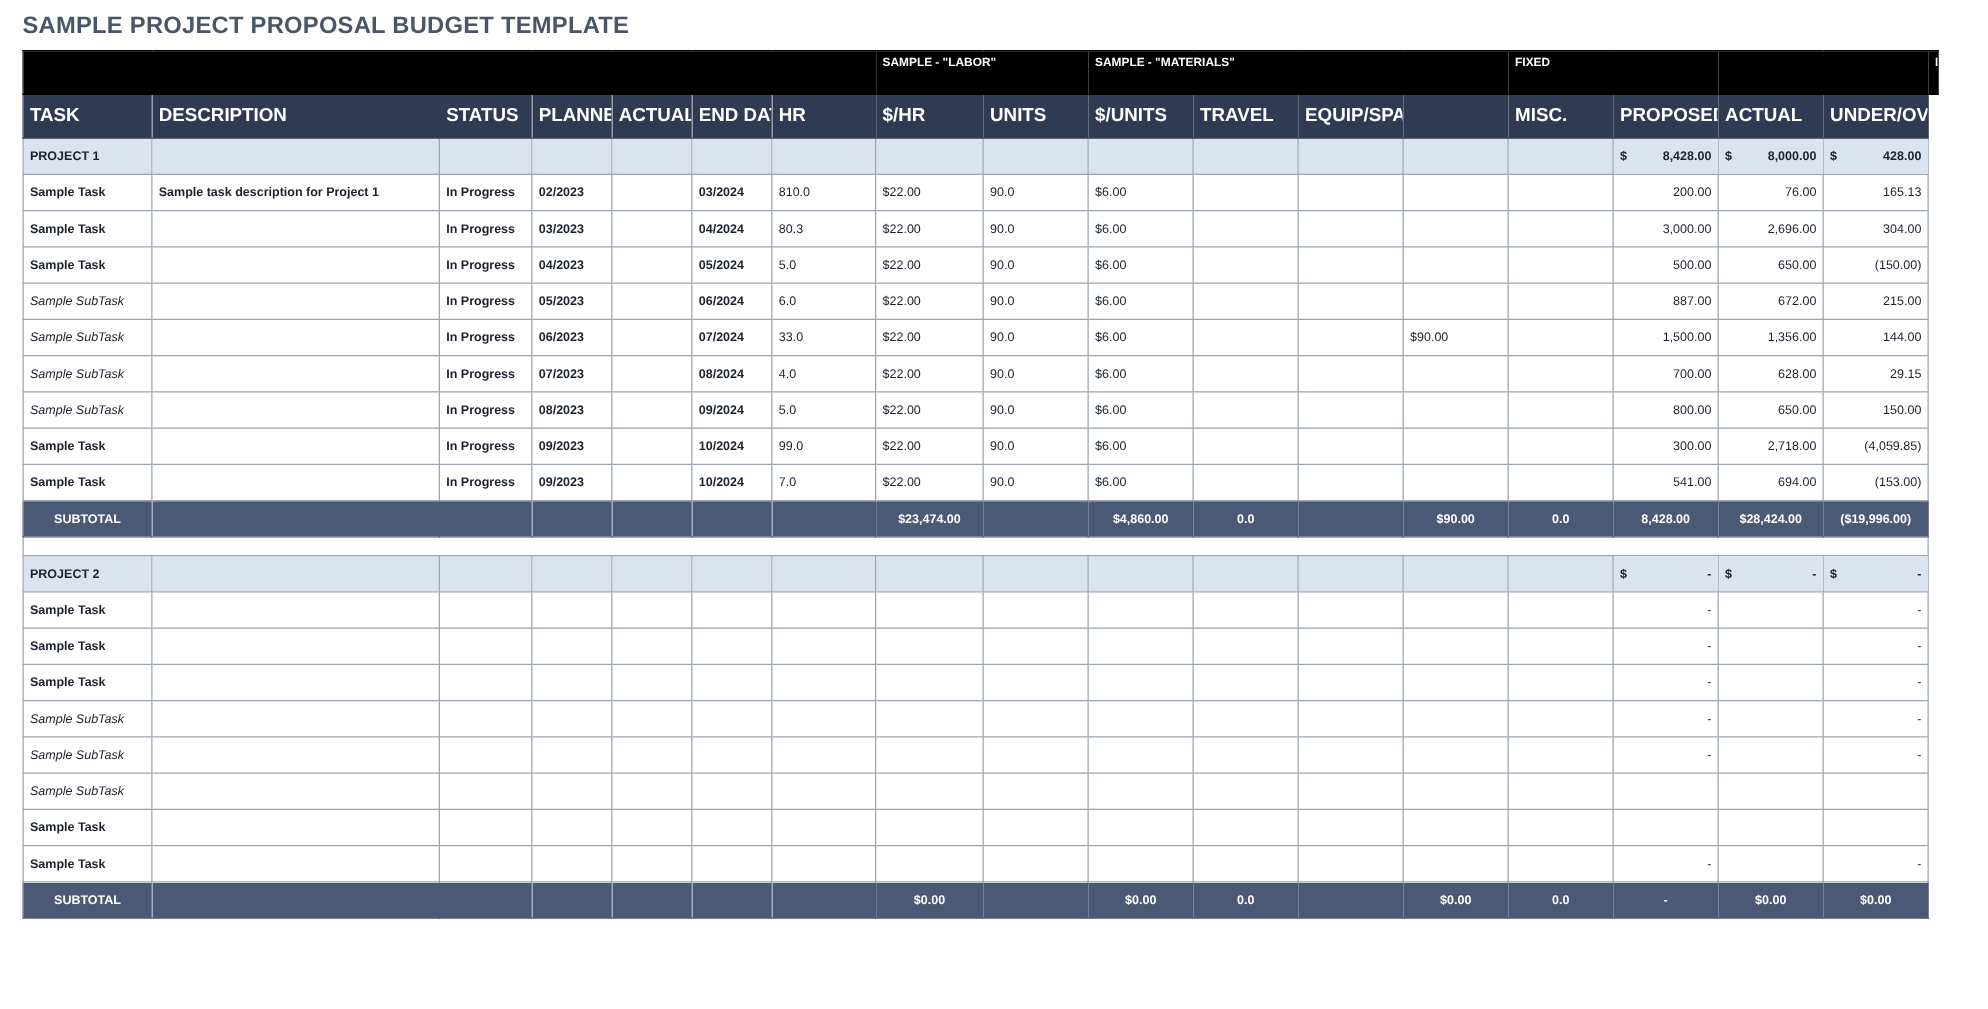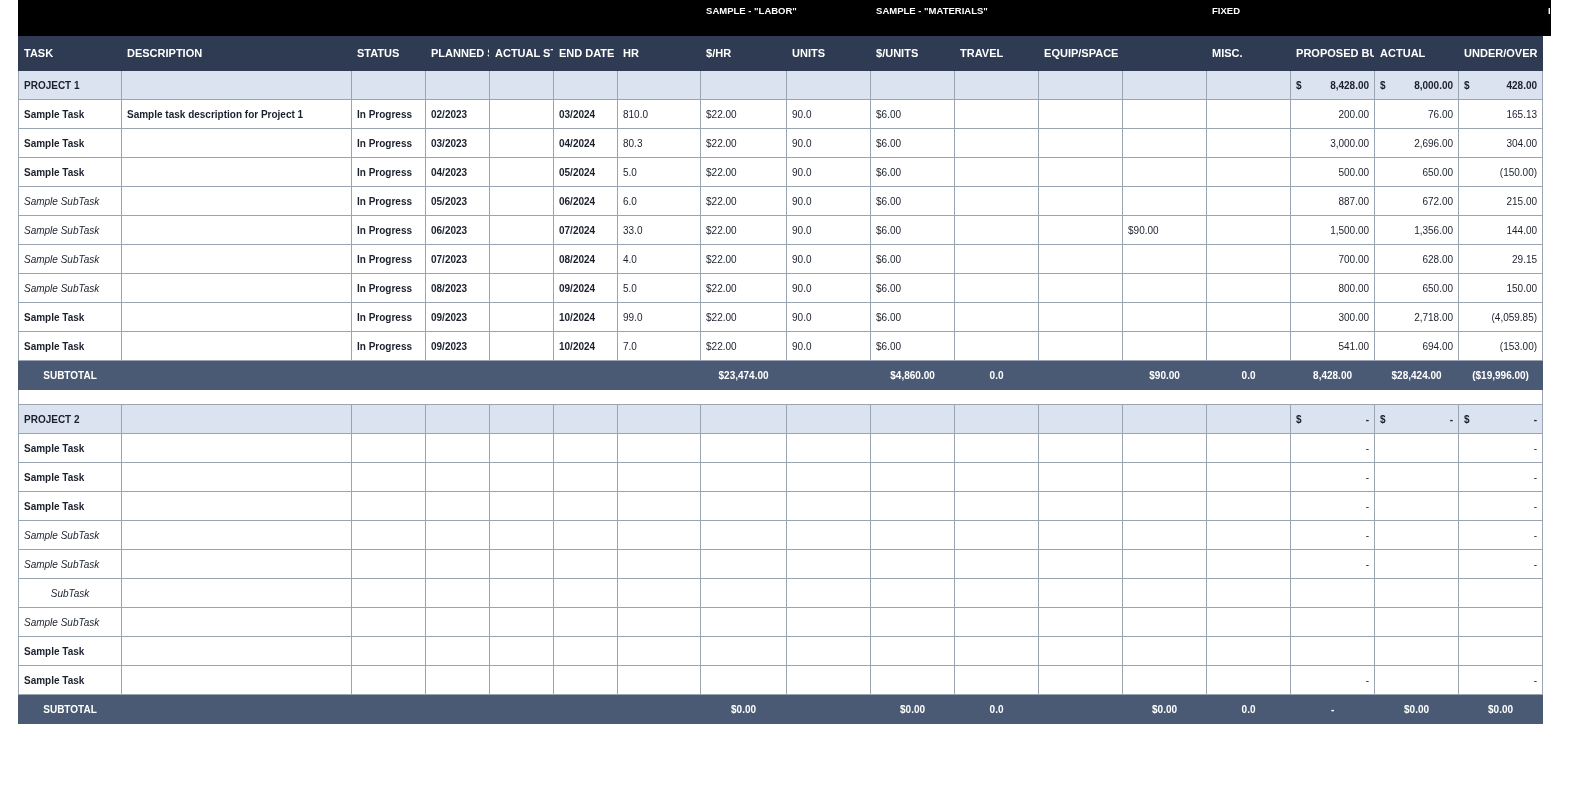--- a/index.html
+++ b/index.html
@@ -48,21 +48,21 @@
     border: 1px solid #000000;
     vertical-align: top;
     padding-top: 5px;
     line-height: 1.15;
   }
   
   tr.colhead td {
     background: #2f3b52;
     color: #ffffff;
     font-weight: bold;
-    font-size: 11px;
+    font-size: 15px;
     height: 28px;
     line-height: 1.15;
     border: 1px solid #2f3b52;
     vertical-align: middle;
   }
   tr.project td {
     background: #dce3f0;
     font-weight: bold;
     font-size: 10px;
     height: 22px;
@@ -106,20 +106,21 @@
     border: none;
     height: 8px;
     background: #ffffff;
   }
 </style>
 </head>
 <body>
 
 <div class="page">
 
+  <div class="title">SAMPLE PROJECT PROPOSAL BUDGET TEMPLATE</div>
 
   <table class="budget">
     <colgroup>
       <col style="width:103px">
       <col style="width:230px">
       <col style="width:74px">
       <col style="width:64px">
       <col style="width:64px">
       <col style="width:64px">
       <col style="width:83px">
@@ -500,39 +501,20 @@
           <td></td>
           <td></td>
           <td></td>
           <td></td>
           <td></td>
           <td class="num shade">-</td>
           <td class="num shade"></td>
           <td class="num shade2">-</td>
         </tr>
         <tr class="item">
-          <td class="i ctr">SubTask</td>
-          <td class="b"></td>
-          <td class="b"></td>
-          <td class="b"></td>
-          <td></td>
-          <td class="b"></td>
-          <td></td>
-          <td></td>
-          <td></td>
-          <td></td>
-          <td></td>
-          <td></td>
-          <td></td>
-          <td></td>
-          <td class="num shade"></td>
-          <td class="num shade"></td>
-          <td class="num shade2"></td>
-        </tr>
-        <tr class="item">
           <td class="i">Sample SubTask</td>
           <td class="b"></td>
           <td class="b"></td>
           <td class="b"></td>
           <td></td>
           <td class="b"></td>
           <td></td>
           <td></td>
           <td></td>
           <td></td>

